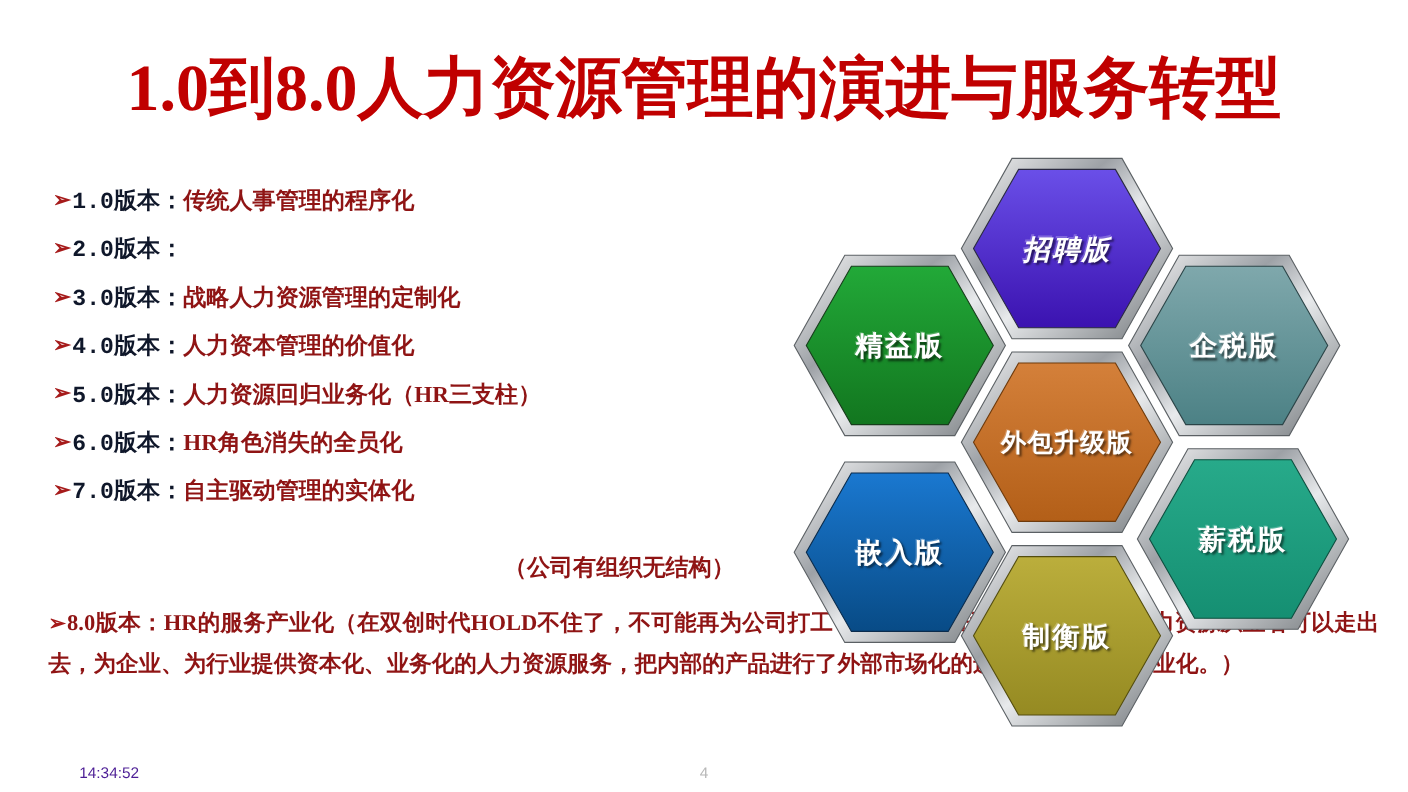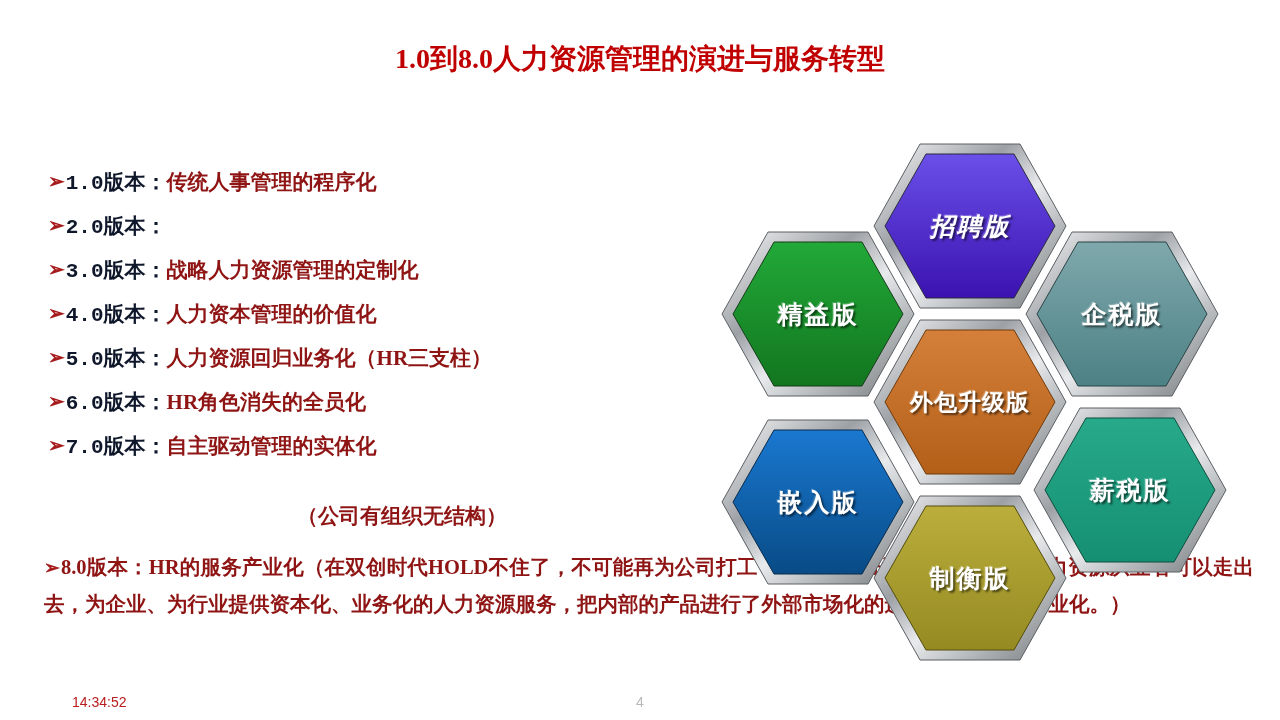--- a/index.html
+++ b/index.html
@@ -12,21 +12,21 @@
     font-family: "Liberation Serif", "DejaVu Serif", serif;
     position: relative;
   }
 
   
   #slide-title {
     position: absolute;
     top: 40px; left: 0; width: 1280px;
     text-align: center;
     font-family: "Liberation Serif", "DejaVu Serif", serif;
-    font-size: 28px;
+    font-size: 60px;
     font-weight: bold;
     color: #C00000;
     letter-spacing: 0px;
     white-space: nowrap;
   }
 
   
   #bullet-list {
     position: absolute;
     top: 168px; left: 48px;
@@ -55,21 +55,21 @@
   }
   .bullet-text {
     color: #8F1414;
   }
 
   
   #sub-note {
     position: absolute;
     top: 502px; left: 48px;
     width: 620px;
-    text-align: center;
+    text-align: right;
     padding-left: 88px;
     box-sizing: border-box;
     color: #8F1414;
     font-size: 21px;
     font-weight: bold;
     white-space: nowrap;
     font-family: "Liberation Serif", "DejaVu Serif", serif;
   }
 
   
@@ -126,21 +126,21 @@
   #hex-right-dn { left: 330px; top: 264px; }
   #hex-bottom   { left: 170px; top: 352px; }
 
   #honeycomb { height: 540px; }
 
   
   #footer-time {
     position: absolute;
     left: 72px; bottom: 10px;
     font-size: 14px;
-    color: #b91c1c;
+    color: #4c1d95;
     font-family: "Liberation Sans", "DejaVu Sans", sans-serif;
   }
   #footer-page {
     position: absolute;
     left: 0; bottom: 10px; width: 1280px;
     text-align: center;
     font-size: 14px;
     color: #B8B8B8;
     font-family: "Liberation Sans", "DejaVu Sans", sans-serif;
   }

